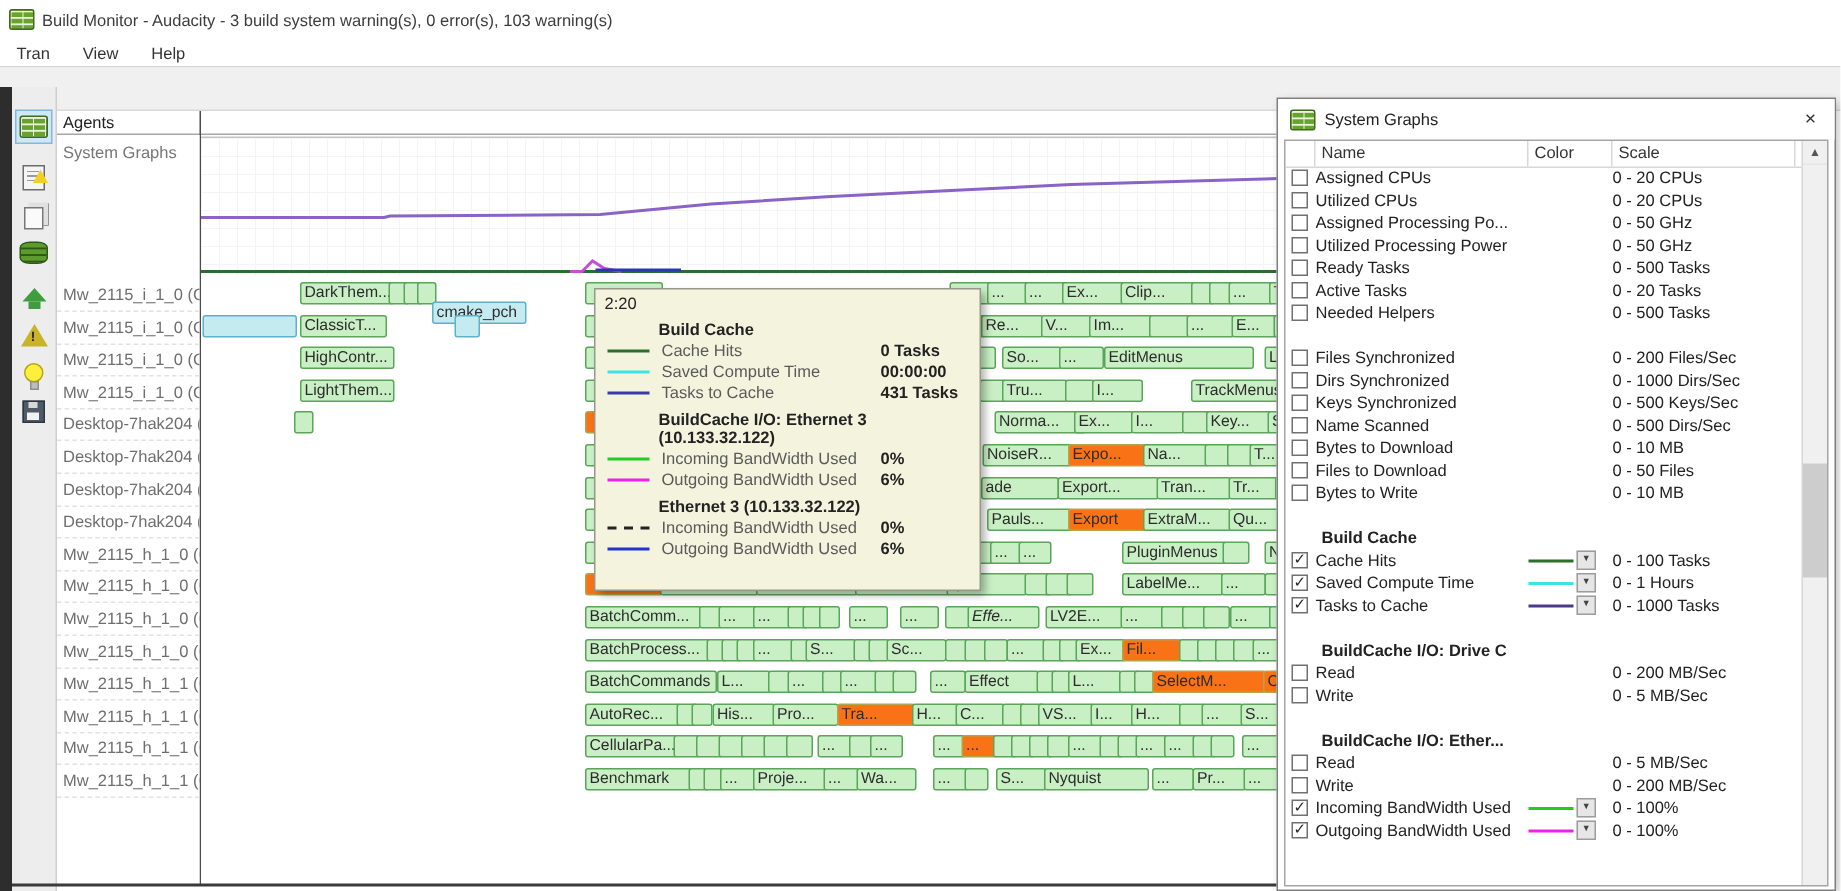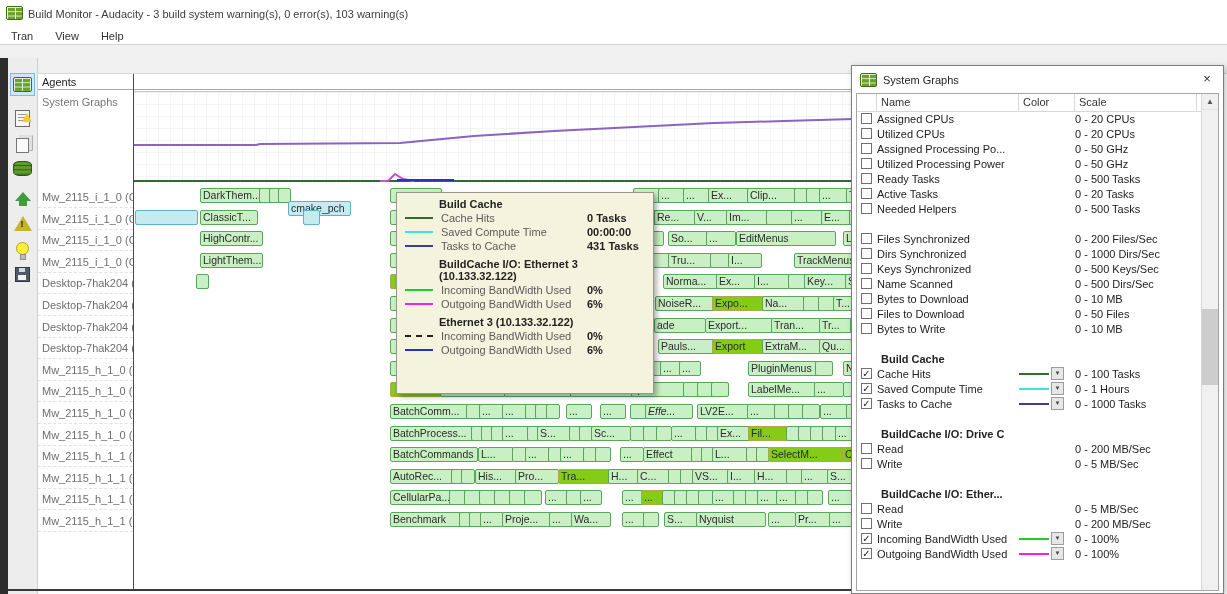--- a/index.html
+++ b/index.html
@@ -55,21 +55,21 @@
 
   #graph-area{left:134px;top:91px;width:719px;height:93px;background:#fff;border-top:1px solid #c4c4c4;
      background-image:linear-gradient(#f4f4f4 1px,transparent 1px),linear-gradient(90deg,#f4f4f4 1px,transparent 1px);
      background-size:12px 12px;box-sizing:border-box;}
   #graph-svg{left:134px;top:91px;}
 
   #blocks-clip{left:134px;top:186px;width:719px;height:360px;overflow:hidden;}
   .blk{position:absolute;height:13px;box-sizing:content-box;border:1px solid;border-radius:2px;
      font-size:10.5px;line-height:13px;padding:0 2px;white-space:nowrap;overflow:hidden;color:#2c2c2c;}
   .blk.g{background:#c9efc4;border-color:#5ba55b;}
-  .blk.y{background:#84cc16;border-color:#b3a44e;}
+  .blk.y{background:#f97316;border-color:#b3a44e;}
   .blk.c{background:#c4ebf0;border-color:#5fb0c8;}
 
   
   #tooltip{left:396px;top:192px;width:258px;height:202px;background:#f4f4de;border:1px solid #98988a;
      box-shadow:3px 3px 5px rgba(0,0,0,.3);z-index:5;box-sizing:border-box;}
   .tt-time{margin:4px 0 1px 6px;color:#222;}
   .tt-title{margin:5px 0 1px 42px;font-weight:bold;color:#222;}
   .tt-row{display:flex;align-items:center;height:14px;padding-left:8px;}
   .tt-swatch{width:28px;height:2px;margin-right:8px;flex:none;}
   .tt-swatch.dash{height:0;border-top:2px dashed #222;background:none!important;}
@@ -376,20 +376,21 @@
     <div class="blk g" style="left:509px;top:326px;width:10px;"></div>
     <div class="blk g" style="left:530px;top:326px;width:28px;">S...</div>
     <div class="blk g" style="left:562px;top:326px;width:64px;">Nyquist</div>
     <div class="blk g" style="left:634px;top:326px;width:22px;">...</div>
     <div class="blk g" style="left:661px;top:326px;width:30px;">Pr...</div>
     <div class="blk g" style="left:695px;top:326px;width:20px;">...</div>
   </div>
 <div class="abs" id="main-bottom"></div>
 
 <div class="abs" id="tooltip">
+  <div class="tt-time">2:20</div>
   <div id="tt-sections">
       <div class="tt-title">Build Cache</div>
       <div class="tt-row">
         <div class="tt-swatch" style="background:#2d6e2d;"></div>
         <div class="tt-name">Cache Hits</div>
         <div class="tt-value">0 Tasks</div>
       </div>
       <div class="tt-row">
         <div class="tt-swatch" style="background:#3de3e3;"></div>
         <div class="tt-name">Saved Compute Time</div>

